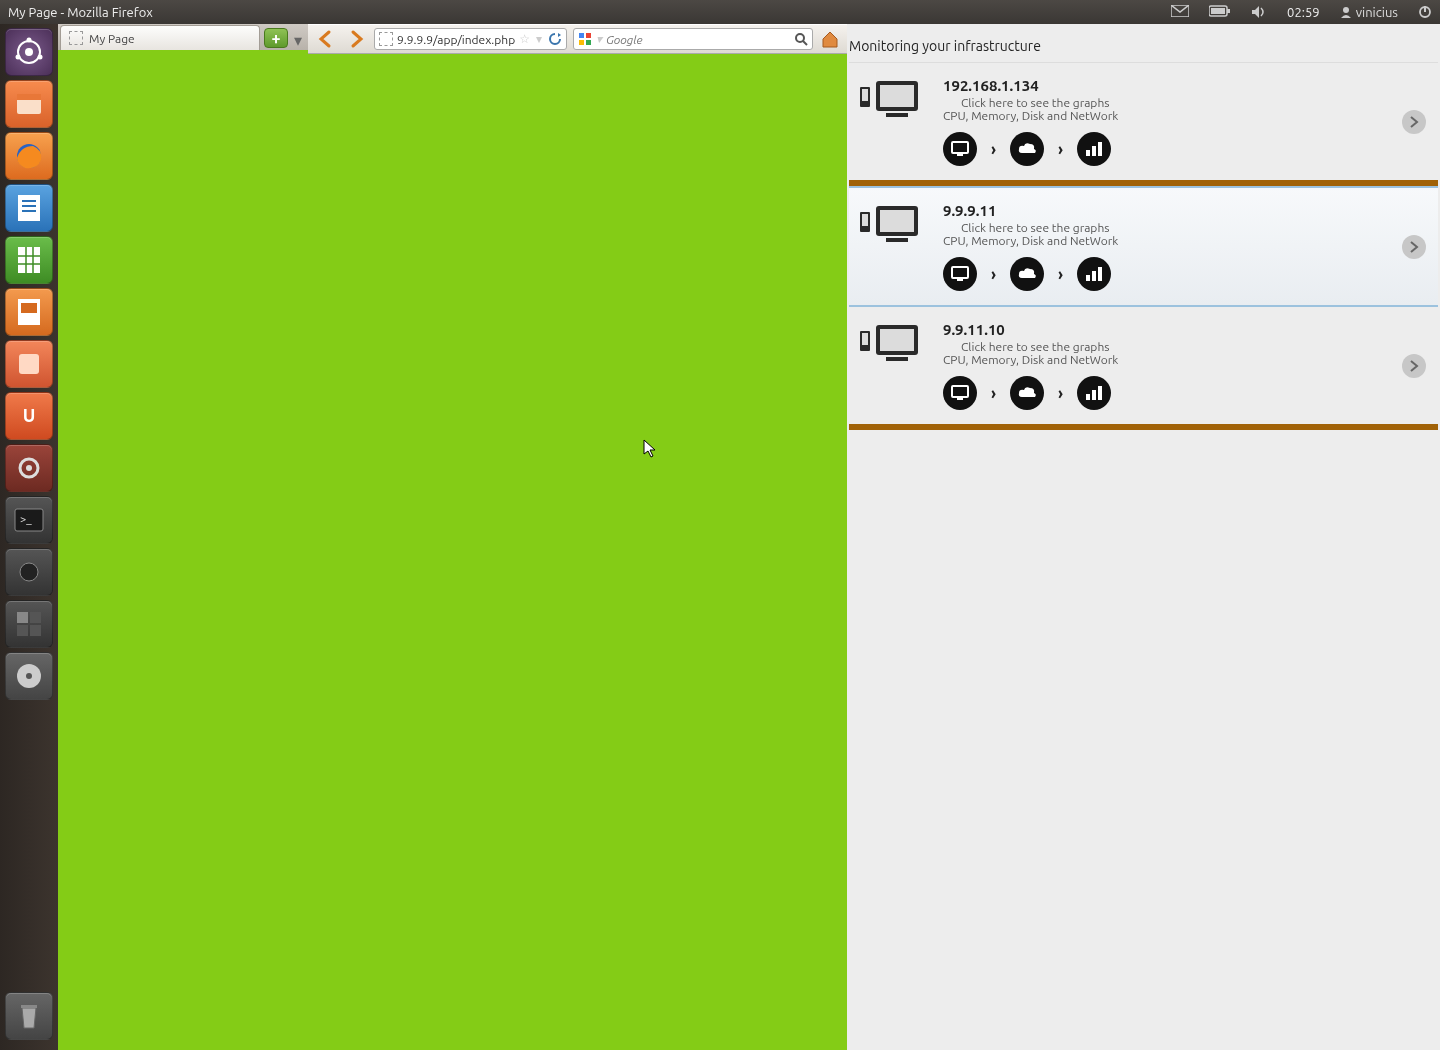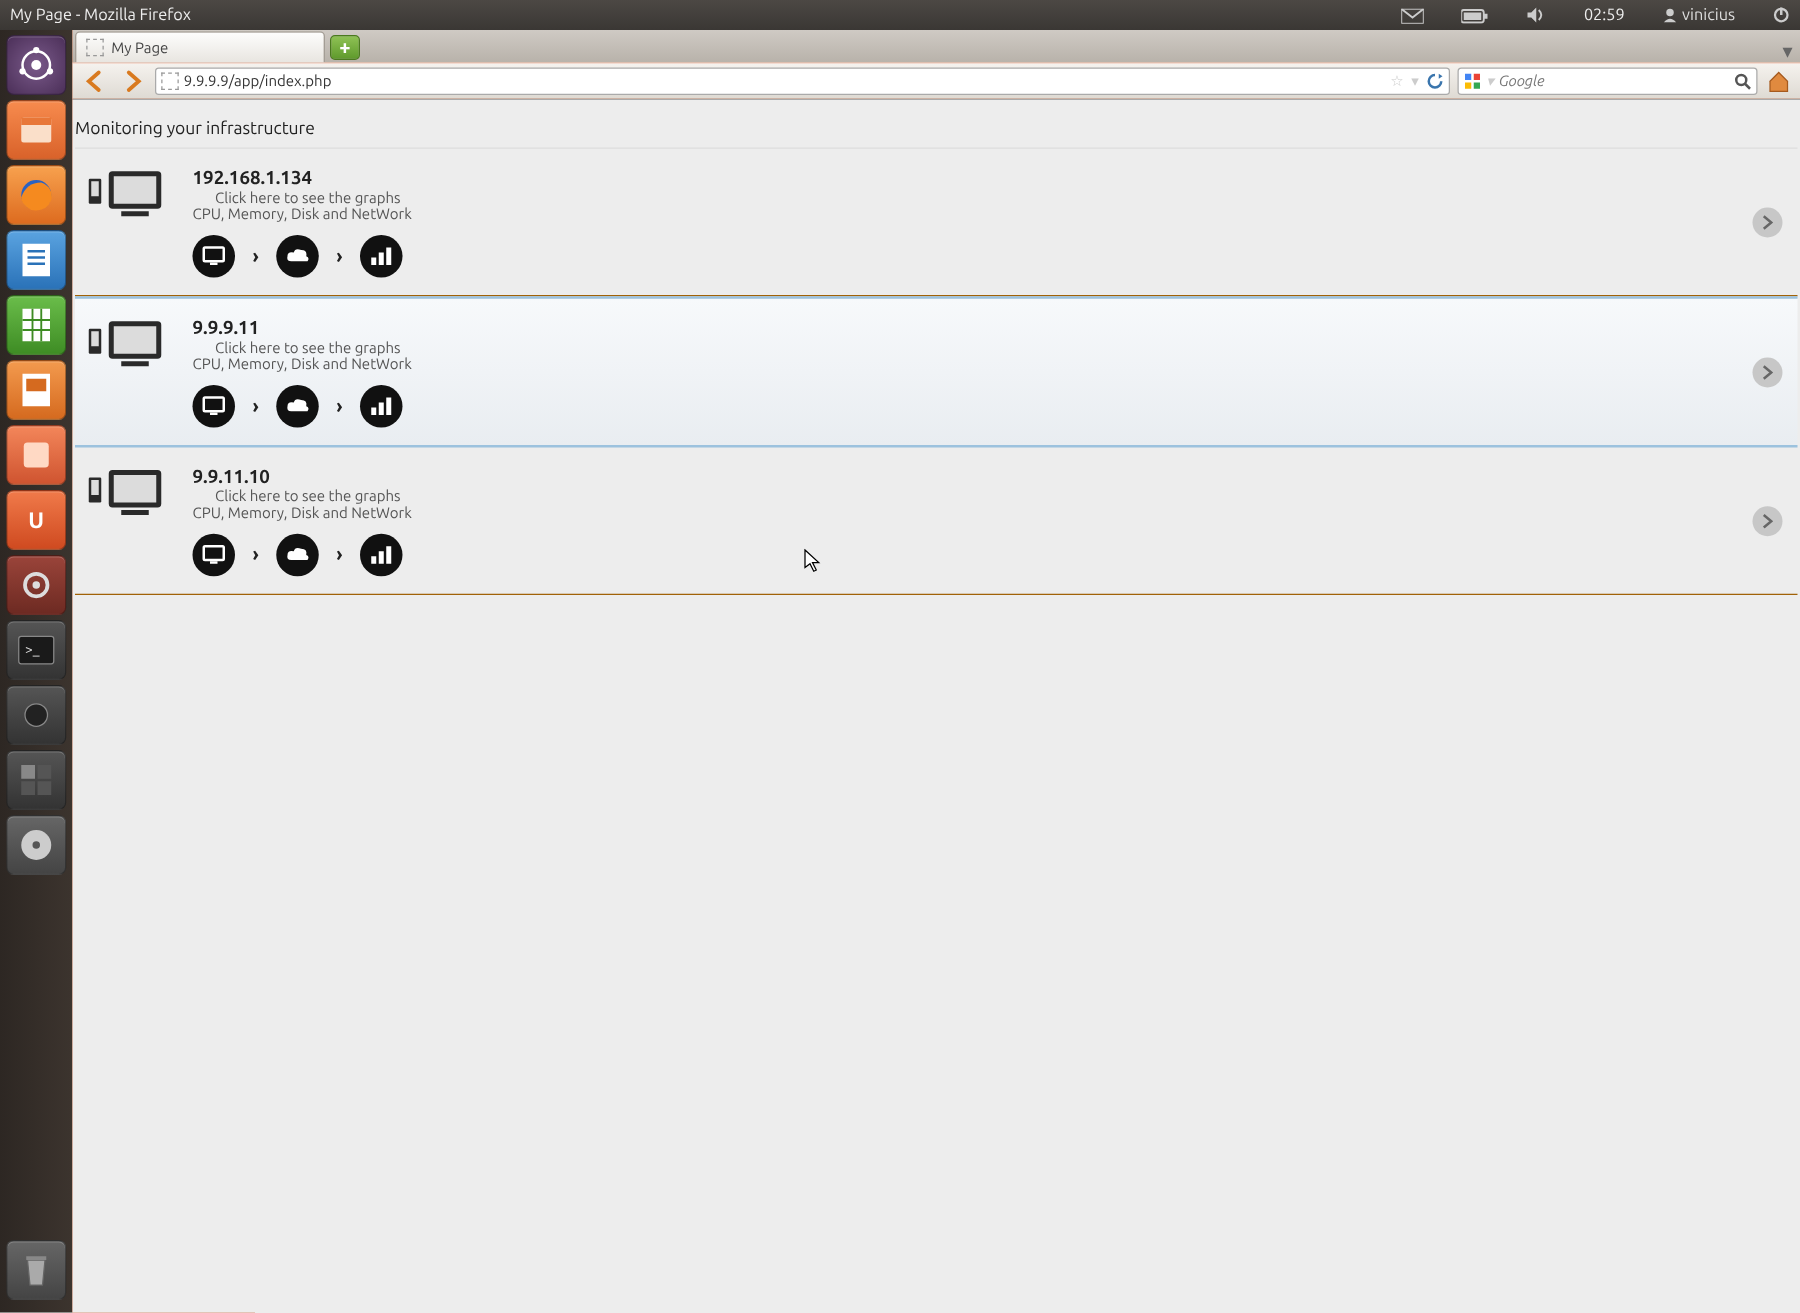--- a/index.html
+++ b/index.html
@@ -1,31 +1,31 @@
 <!DOCTYPE html>
 <html><head>
 <meta charset="utf-8">
 <style>
 * { box-sizing: border-box; margin: 0; padding: 0; }
 body { font-family: "Ubuntu", Arial, sans-serif; background: #f5f5f5; width: 1440px; height: 1050px; overflow: hidden; }
 
 
 .top-panel { height: 24px; background: linear-gradient(#4c4844,#3a3734); color: #ddd; display: flex; align-items: center; padding: 0 8px; font-size: 13px; justify-content: space-between; }
 .top-panel .left { font-weight: normal; color: #eee; }
-.top-panel .right { display: flex; align-items: flex-end; gap: 30px; }
+.top-panel .right { display: flex; align-items: flex-start; gap: 20px; }
 .top-panel .right svg { fill: #ccc; }
 .user-label { display: flex; align-items: center; gap: 4px; }
 
 
 .launcher { position: absolute; top: 24px; left: 0; width: 58px; height: calc(100% - 24px); background: linear-gradient(90deg,#2d2723,#3c342e); display: flex; flex-direction: column; align-items: center; padding-top: 4px; gap: 4px; }
 .launcher .tile { width: 48px; height: 48px; border-radius: 6px; display: flex; align-items: center; justify-content: center; border: 1px solid rgba(0,0,0,.3); box-shadow: inset 0 1px rgba(255,255,255,.2); }
 .launcher .trash { margin-top: auto; margin-bottom: 10px; }
 
 
-.browser { position: absolute; top: 24px; left: 58px; right: 0; bottom: 0; background: #c2410c; display: flex; flex-direction: column; }
+.browser { position: absolute; top: 24px; left: 58px; right: 0; bottom: 0; background: #84cc16; display: flex; flex-direction: row; }
 .tabbar { height: 26px; background: linear-gradient(#cfcac4,#b8b2aa); display: flex; align-items: flex-end; padding-left: 2px; }
 .tab { background: linear-gradient(#fdfdfc,#e8e5e0); height: 25px; min-width: 200px; border: 1px solid #a39d95; border-bottom: none; border-radius: 4px 4px 0 0; display: flex; align-items: center; padding: 0 8px; font-size: 12px; gap: 6px; color: #444; }
 .newtab { width: 24px; height: 20px; margin-left: 4px; background: linear-gradient(#8fc255,#5f9a2c); border: 1px solid #4a7a1e; border-radius: 4px; display: flex; align-items: center; justify-content: center; color: #fff; font-weight: bold; margin-bottom: 2px; }
 .navbar { height: 30px; background: linear-gradient(#f5f2ee,#dedad3); border-top: 1px solid #fff; border-bottom: 1px solid #aaa; display: flex; align-items: center; padding: 0 6px; gap: 6px; }
 .navbtn { width: 24px; height: 24px; display: flex; align-items: center; justify-content: center; }
 .urlbar { flex: 1; height: 22px; background: #fff; border: 1px solid #aaa; border-radius: 3px; display: flex; align-items: center; padding: 0 4px; font-size: 12px; color: #333; gap: 4px; }
 .urlbar .end { margin-left: auto; display: flex; gap: 6px; align-items: center; }
 .searchbar { width: 240px; height: 22px; background: #fff; border: 1px solid #aaa; border-radius: 3px; display: flex; align-items: center; padding: 0 4px; font-size: 12px; color: #777; gap: 4px; font-style: italic; }
 .home-icon { width: 22px; height: 22px; display:flex; align-items:center; justify-content:center; }
 
@@ -35,21 +35,21 @@
 .subtitle { padding: 14px 0 8px 0; font-size: 14px; color: #222; }
 .points-label { font-size: 14px; color: #222; padding: 8px 0; }
 .points-row { display: flex; align-items: center; gap: 14px; padding: 6px 0 18px 0; }
 .points-input { width: 54px; height: 32px; border: 1px solid #bbb; border-radius: 12px; text-align: left; padding: 0 8px; font-size: 14px; background: linear-gradient(#fff,#f3f3f3); box-shadow: inset 0 2px 4px rgba(0,0,0,.08); }
 .slider { flex: 0 0 800px; height: 16px; position: relative; }
 .slider-track { position: absolute; top: 4px; left: 0; right: 0; height: 10px; background: linear-gradient(#d8d8d8,#eaeaea); border: 1px solid #bbb; border-radius: 6px; }
 .slider-fill { position: absolute; top: 4px; left: 0; height: 10px; background: linear-gradient(#6aa9e0,#3f84c4); border: 1px solid #3a75ad; border-radius: 6px; }
 .slider-thumb { position: absolute; top: -6px; width: 26px; height: 26px; background: radial-gradient(#fff,#e6e6e6); border: 1px solid #aaa; border-radius: 50%; box-shadow: 0 1px 3px rgba(0,0,0,.3); }
 
 .host-list { border-top: 1px solid #ddd; }
-.host-item { display: flex; align-items: flex-start; padding: 14px 10px 14px 4px; border-bottom: 1px solid #a16207; position: relative; gap: 18px; }
+.host-item { display: flex; align-items: flex-start; padding: 14px 10px 14px 4px; border-bottom: 6px solid #a16207; position: relative; gap: 18px; }
 .host-item.hover { background: linear-gradient(#f7f9fb,#e9edf1); border-top: 2px solid #9cc2de; border-bottom: 2px solid #9cc2de; }
 .host-icon { width: 72px; flex: 0 0 72px; display:flex; align-items:center; justify-content:center; }
 .host-info h3 { font-size: 15px; color: #222; font-weight: bold; margin-bottom: 2px; }
 .host-info .hint { font-size: 12px; color: #555; margin-left: 18px; }
 .host-info .metrics { font-size: 12px; color: #555; margin-bottom: 10px; }
 .icon-row { display: flex; align-items: center; gap: 14px; margin-top: 6px; }
 .circ { width: 34px; height: 34px; background: #111; border-radius: 50%; display: flex; align-items: center; justify-content: center; }
 .chev { font-size: 16px; color: #222; font-weight: bold; }
 .list-arrow { position: absolute; right: 12px; top: 50%; transform: translateY(-50%); width: 24px; height: 24px; border-radius: 50%; background: #c7c7c7; display: flex; align-items: center; justify-content: center; }
 

